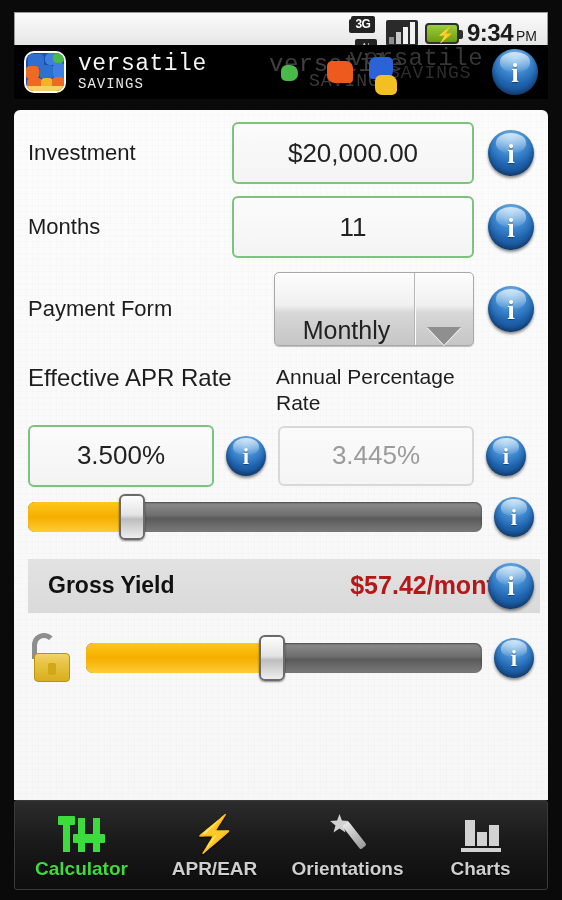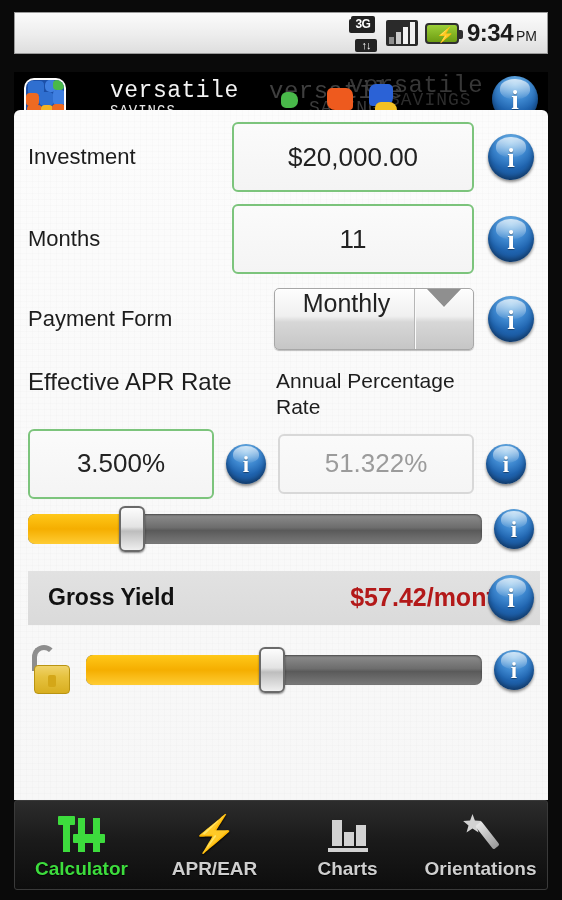--- a/index.html
+++ b/index.html
@@ -57,26 +57,25 @@
     border: 2px solid #2f2f2f; border-radius: 4px; }
   .icon-battery:after { content:""; position: absolute; right: -6px; top: 5px;
     width: 4px; height: 9px; background: #2f2f2f; border-radius: 0 2px 2px 0; }
   .icon-battery .bolt { position: absolute; left: 9px; top: 1px;
     color: #2e4a06; font-size: 15px; line-height: 17px; font-weight: bold; }
   .sb-time { color: #1b1b1b; font-size: 24px; font-weight: bold; letter-spacing: -0.5px;}
   .sb-ampm { color: #1b1b1b; font-size: 14px; font-weight: normal; margin-left: 3px;}
 
   
   .appbar {
-    position: absolute; left: 14px; top: 72px;
+    position: absolute; left: 14px; top: 45px;
     width: 534px; height: 54px;
     background: #000;
     display: flex; align-items: center; padding: 0 10px;
     overflow: hidden;
-    gap: 32px;
   }
   .logo-tile {
     width: 42px; height: 42px; border-radius: 10px;
     background: #fdfdfd; padding: 2px; flex: none;
     position: relative; overflow: hidden;
   }
   .logo-inner { position: relative; width: 100%; height: 100%; border-radius: 8px;
     overflow: hidden; background: #1b4fa8; }
   .cell { position: absolute; }
   .brand { margin-left: 12px; line-height: 1; flex: none; }
@@ -132,44 +131,44 @@
       linear-gradient(to bottom,#fcfcfc,#f7f7f7);
     border-radius: 6px 6px 0 0;
     padding: 8px 14px 0 14px;
   }
 
   .row { display: flex; align-items: center; gap: 14px; }
   .row-label {
     font-size: 22px; color: #1d1d1d; flex: none;
   }
   .field {
-    flex: 1; height: 70px; border: 2px solid #7cc47c; border-radius: 6px;
+    flex: 1; height: 62px; border: 2px solid #7cc47c; border-radius: 6px;
     background: linear-gradient(to bottom,#fbfbfb,#f4f4f4);
     display: flex; align-items: center; justify-content: center;
     font-size: 26px; color: #222;
   }
   .field.disabled {
     border: 2px solid #d8d8d8; color: #9b9b9b; height: 60px;
     background: linear-gradient(to bottom,#fafafa,#f5f5f5);
   }
 
   .r-investment { margin-top: 4px; }
   .r-investment .row-label { width: 190px; }
   .r-months { margin-top: 12px; }
   .r-months .row-label { width: 190px; }
 
   
   .r-payment { margin-top: 14px; }
   .r-payment .row-label { width: 190px; }
   .spinner {
-    width: 200px; height: 62px; flex: none;
+    width: 200px; height: 74px; flex: none;
     background: linear-gradient(to bottom,#fdfdfd 0%, #f0f0f0 45%, #d7d7d7 55%, #c6c6c6 100%);
     border: 1px solid #a7a7a7; border-radius: 5px;
     box-shadow: 0 1px 1px rgba(0,0,0,.25), inset 0 1px 0 #fff;
-    display: flex; align-items: flex-start; position: relative;
+    display: flex; align-items: flex-end; position: relative;
   }
   .spinner .sp-value { flex: 1; text-align: center; font-size: 25px; color: #222; padding-left: 4px;}
   .spinner .sp-div { width: 1px; height: 100%; background: #b6b6b6; box-shadow: 1px 0 0 #fafafa;}
   .spinner .sp-arrow { width: 58px; display: flex; align-items: center; justify-content: center;}
   .caret { width: 0; height: 0; border-left: 17px solid transparent; border-right: 17px solid transparent;
            border-top: 18px solid #8f8f8f; filter: drop-shadow(0 1px 0 #fff); }
   .sp-spacer { flex: 1; }
 
   
   .rate-labels { display: flex; margin-top: 18px; }
@@ -362,21 +361,21 @@
     <div class="rate-labels">
       <div class="l1">Effective APR Rate</div>
       <div class="l2">Annual Percentage Rate</div>
     </div>
 
     <div class="rate-row">
       <div class="field f1">3.500%</div>
       <div class="info-btn sm">
         <span class="ichar">i</span>
       </div>
-      <div class="field disabled f2">51.322%</div>
+      <div class="field disabled f2">3.445%</div>
       <div class="info-btn sm">
         <span class="ichar">i</span>
       </div>
     </div>
 
     <div class="slider-row">
       <div class="track">
         <div class="fill" id="fill-rate" style="width: 23%;"></div>
         <div class="thumb" id="thumb-rate" style="left: 23%;"></div>
       </div>
@@ -431,34 +430,34 @@
 
     <div class="tab">
       <div class="tico">
         <div class="ico-bolt">⚡</div>
       </div>
       <div class="tlabel">APR/EAR</div>
     </div>
 
     <div class="tab">
       <div class="tico">
+        <div class="ico-wand">
+          <div class="star"></div>
+          <div class="stick"></div>
+        </div>
+      </div>
+      <div class="tlabel">Orientations</div>
+    </div>
+
+    <div class="tab">
+      <div class="tico">
         <div class="ico-chart">
           <div class="cb" style="left:6px;height:26px;"></div>
           <div class="cb" style="left:18px;height:14px;"></div>
           <div class="cb" style="left:30px;height:21px;"></div>
           <div class="base"></div>
         </div>
       </div>
       <div class="tlabel">Charts</div>
     </div>
 
-    <div class="tab">
-      <div class="tico">
-        <div class="ico-wand">
-          <div class="star"></div>
-          <div class="stick"></div>
-        </div>
-      </div>
-      <div class="tlabel">Orientations</div>
-    </div>
-
   </div>
 </div>
 
 </body></html>

